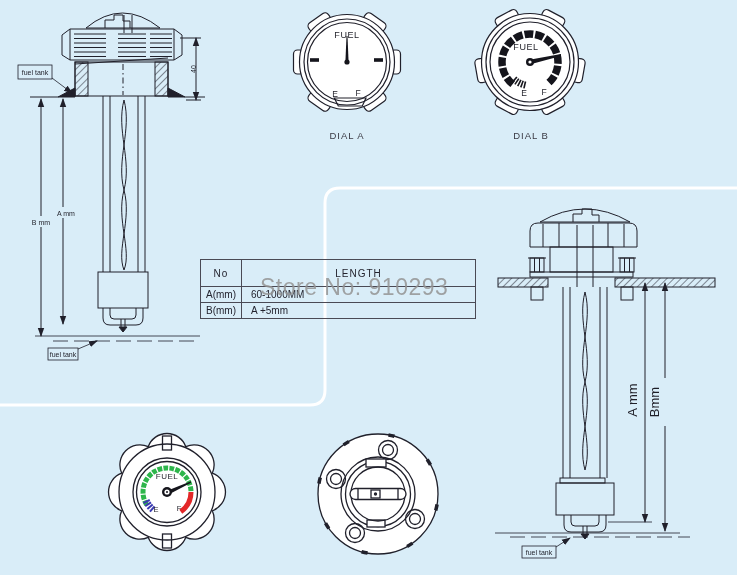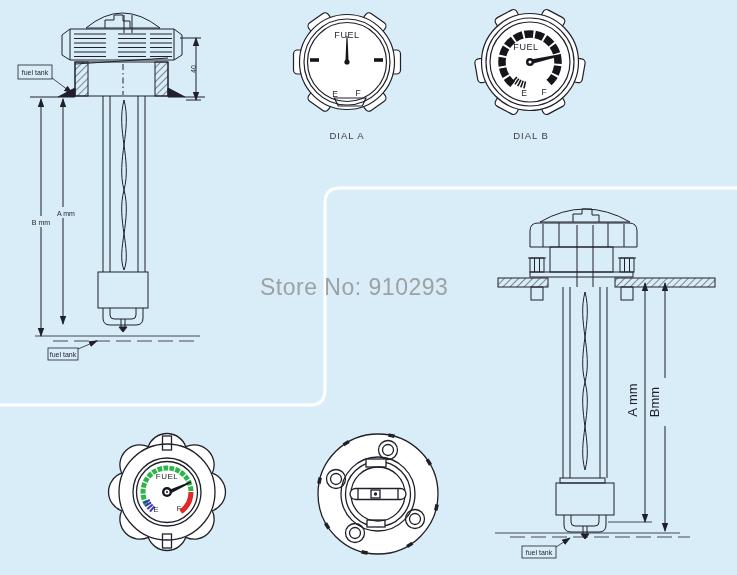--- a/index.html
+++ b/index.html
@@ -163,20 +163,28 @@
       <polygon points="61.5,59.8 62.5,64.2 93,56 93,54"></polygon>
       <circle cx="62" cy="62" r="4"></circle>
     </g>
     <circle cx="62" cy="62" r="1.6" fill="#ffffff"></circle>
     <text class="fuel" x="58" y="50" text-anchor="middle">FUEL</text>
     <text class="ef" x="56" y="96" text-anchor="middle">E</text>
     <text class="ef" x="76" y="95" text-anchor="middle">F</text>
     <text class="dialcap" x="63" y="139" text-anchor="middle">DIAL B</text>
   </svg>
 
+  <div class="spec-table">
+    <div class="cell head c1 r0">No</div>
+    <div class="cell head r0">LENGTH</div>
+    <div class="cell c1">A(mm)</div>
+    <div class="cell val">60-1000MM</div>
+    <div class="cell c1">B(mm)</div>
+    <div class="cell val">A +5mm</div>
+  </div>
 
   <div class="watermark">Store No: 910293</div>
 
   <svg width="259" height="372" style="left:478px;top:198px;z-index:1;" viewBox="0 0 259 372">
     <defs>
       <marker id="aR" markerWidth="9" markerHeight="8" refX="8" refY="4" orient="auto-start-reverse" markerUnits="userSpaceOnUse">
         <path d="M0,0.8 9,4 0,7.2Z" fill="#20202b"></path>
       </marker>
       <pattern id="hR" width="5" height="5" patternTransform="rotate(45)" patternUnits="userSpaceOnUse">
         <line x1="0" y1="0" x2="0" y2="5" stroke="#20202b" stroke-width="1"></line>

